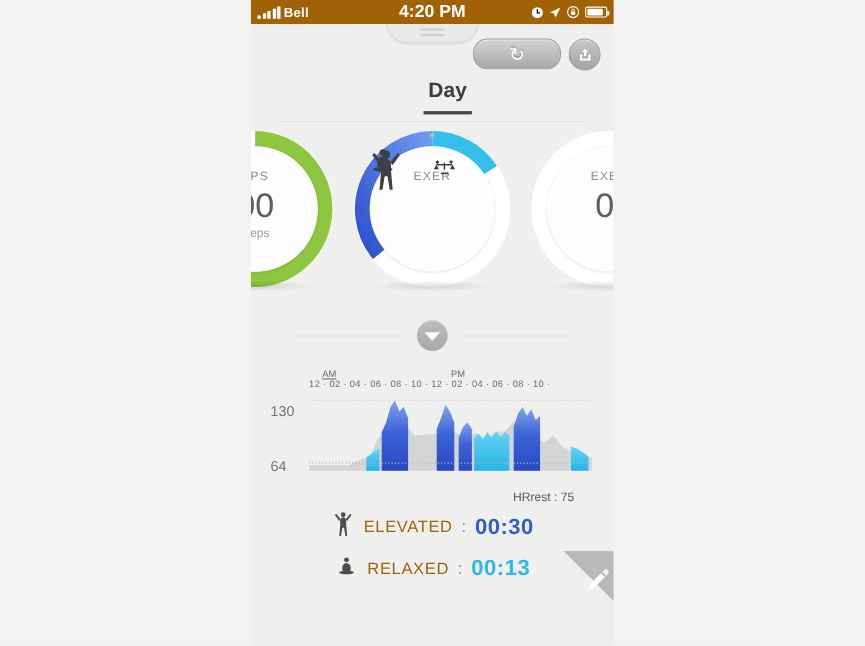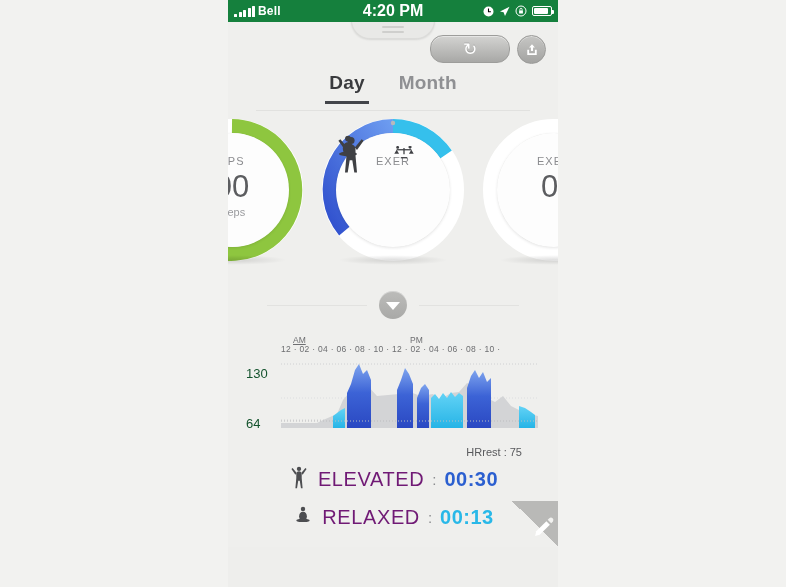--- a/index.html
+++ b/index.html
@@ -17,21 +17,21 @@
 
   
   .phone{
     position:absolute;left:228px;top:0;width:330px;height:587px;
     overflow:hidden;background:#eeeeec;
   }
 
   
   .statusbar{
     position:relative;height:22px;width:100%;
-    background:#15803d;color:#fff;
+    background:#a16207;color:#fff;
     display:flex;align-items:center;
     font-size:12px;font-weight:bold;
   }
   .sb-left{display:flex;align-items:center;gap:3px;padding-left:6px;}
   .sig{display:flex;align-items:flex-end;gap:1.5px;}
   .sig i{display:block;width:3px;background:#fff;border-radius:.5px;}
   .sig i:nth-child(1){height:3px;}
   .sig i:nth-child(2){height:5px;}
   .sig i:nth-child(3){height:7px;}
   .sig i:nth-child(4){height:9px;}
@@ -101,21 +101,21 @@
     position:absolute;right:12px;top:13px;width:27px;height:27px;border-radius:50%;
     background:linear-gradient(#c6c6c4,#a3a3a1);border:1px solid #9a9a98;
     display:flex;align-items:center;justify-content:center;z-index:5;
     box-shadow:inset 0 1px 0 rgba(255,255,255,.4);
   }
 
   
   .tabs{position:absolute;top:50px;left:0;right:0;display:flex;justify-content:center;gap:26px;z-index:2;}
   .tab{
     font-size:19px;font-weight:bold;color:#8f9093;padding:0 4px 7px 4px;
-    border-bottom:3px solid transparent;letter-spacing:.2px;
+    border-bottom:3px solid transparent;letter-spacing:.2px;margin-left:28px;
   }
   .tab.active{color:#3a3b3e;border-bottom-color:#43454a;}
   .tabrule{position:absolute;top:88px;left:28px;right:28px;height:1px;background:#e1e1df;z-index:1;}
 
   
   .gauges{position:absolute;top:95px;left:0;right:0;height:150px;}
   .gauge{position:absolute;top:0;width:146px;height:146px;}
   .gauge svg{position:absolute;left:0;top:0;}
   .gauge .dial{
     position:absolute;left:16px;top:16px;width:114px;height:114px;border-radius:50%;
@@ -145,33 +145,33 @@
     display:flex;align-items:center;justify-content:center;
     box-shadow:inset 0 1px 0 rgba(255,255,255,.35);
   }
   .chev i{
     display:block;width:0;height:0;border-left:7px solid transparent;border-right:7px solid transparent;
     border-top:8px solid #fff;margin-top:2px;
   }
 
   
   .chartbox{position:absolute;top:322px;left:18px;right:18px;height:100px;}
-  .ylab{position:absolute;left:0;font-size:13px;color:#14532d;}
+  .ylab{position:absolute;left:0;font-size:13px;color:#737373;}
   .ylab.hi{top:22px;}
   .ylab.lo{top:72px;}
   .plot{position:absolute;left:35px;right:0;top:0;height:100px;}
   .hours{position:absolute;top:0;left:0;right:0;font-size:8.5px;color:#6d6e71;letter-spacing:.3px;white-space:nowrap;}
   .ampm{position:absolute;top:-9px;font-size:8.5px;color:#6d6e71;}
   .hrrest{position:absolute;right:18px;bottom:-14px;font-size:11px;color:#58595c;}
 
   
   .stats{position:absolute;top:438px;left:0;right:0;}
   .statrow{display:flex;align-items:center;justify-content:center;gap:8px;height:38px;}
   .stat-icon{font-size:20px;color:#4d4e51;width:22px;text-align:center;}
-  .stat-label{font-size:20px;color:#701a75;letter-spacing:.6px;}
+  .stat-label{font-size:15px;color:#a16207;letter-spacing:.6px;}
   .stat-colon{font-size:15px;color:#8c8d90;}
   .stat-val{font-size:20px;font-weight:bold;letter-spacing:.5px;}
 
   
   .peel{
     position:absolute;right:0;bottom:0;width:46px;height:46px;z-index:7;
     background:linear-gradient(225deg,#b9b9b7 0%,#b9b9b7 50%,rgba(0,0,0,0) 50%);
   }
   .peel .pencil{
     position:absolute;right:5px;bottom:14px;font-size:15px;color:#fff;
@@ -235,21 +235,20 @@
       <div class="share-btn">
         <svg width="14" height="14" viewBox="0 0 16 16">
           <path d="M8 1.5 L11.3 5 H9.2 V9 H6.8 V5 H4.7 Z" fill="#fff"></path>
           <path d="M2.6 7.6v6.1h10.8V7.6h-2.1v4.2H4.7V7.6Z" fill="#fff"></path>
         </svg>
       </div>
 
       <div class="tabrule"></div>
       <div class="tabs">
         <div class="tab active">Day</div>
-        <div class="tab">Month</div>
       </div>
 
       <div class="gauges">
 
         <div class="gauge gauge-left">
           <svg width="146" height="146" viewBox="0 0 146 146">
             <circle cx="73" cy="73" r="64" fill="none" stroke="#ffffff" stroke-width="14"></circle>
             <path d="M73 9 A64 64 0 1 1 50 133" fill="none" stroke="#8ec63f" stroke-width="14" stroke-linecap="butt"></path>
           </svg>
           <div class="dial">

